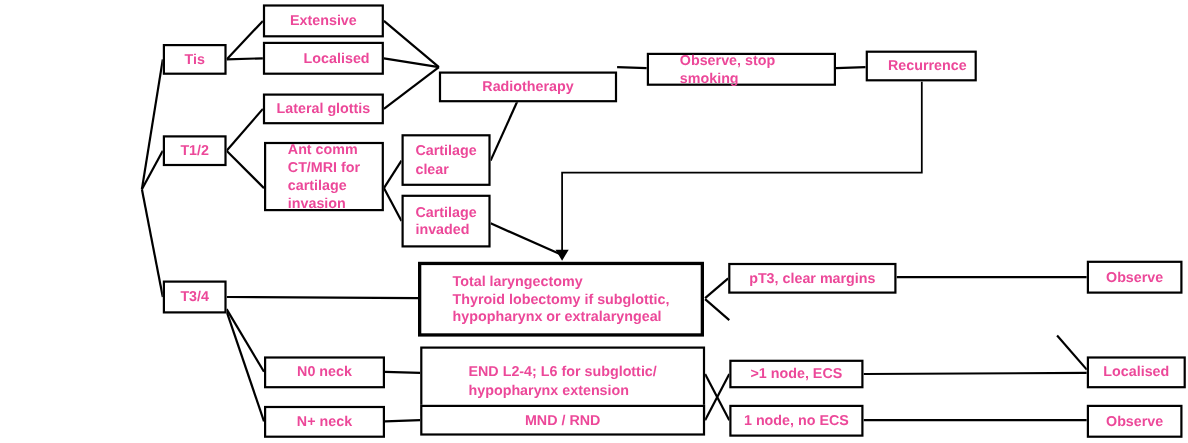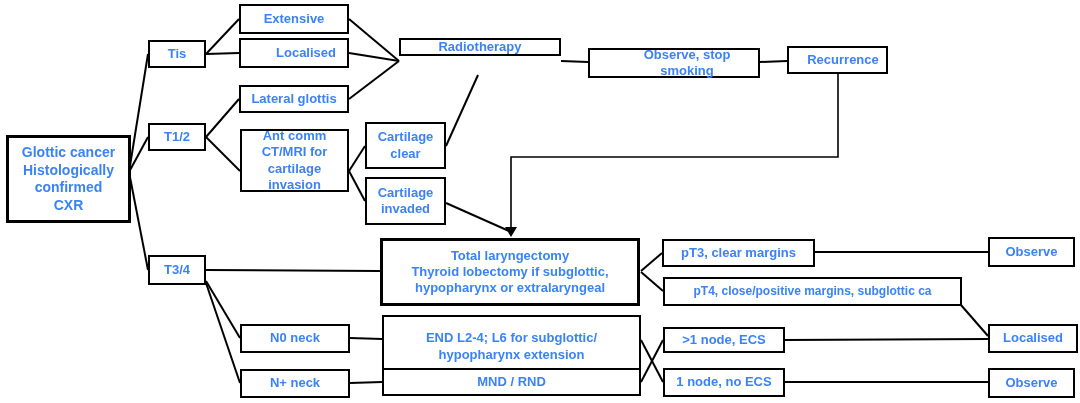--- a/index.html
+++ b/index.html
@@ -9,28 +9,27 @@
     background:#ffffff;
     font-family:"Liberation Sans", sans-serif;
     overflow:hidden;
   }
   #edges{position:absolute;left:0;top:0;width:1080px;height:403px;}
   .node{
     position:absolute;
     box-sizing:border-box;
     background:#ffffff;
     border:2.5px solid #000000;
-    color:#3b82f6;
+    color:#ec4899;
     font-weight:bold;
     font-size:13px;
     line-height:1.25;
     display:flex;
     align-items:center;
     justify-content:center;
-    text-align:center;
     white-space:pre-line;
     padding:1px 2px;
   }
   .node.big{font-size:14px;}
   .node.tight{font-size:12px;}
 </style>
 </head>
 <body>
 
 <div id="canvas">
@@ -79,24 +78,20 @@
       <line x1="641" y1="340" x2="663" y2="382"></line>
       <line x1="641" y1="382" x2="663" y2="340"></line>
 
       <line x1="785" y1="340" x2="988" y2="339"></line>
       <line x1="785" y1="382" x2="988" y2="382"></line>
     </g>
 
     <polygon fill="#000000" points="505,227 517,227 511,237"></polygon>
   </svg>
 
-  <div class="node big" style="left:6px;top:135px;width:125px;height:88px;border-width:3px;">Glottic cancer
-Histologically
-confirmed
-CXR</div>
 
   <div class="node" style="left:148px;top:40px;width:58px;height:28px;">Tis</div>
 
   <div class="node" style="left:239px;top:4px;width:110px;height:30px;">Extensive</div>
 
   <div class="node" style="left:239px;top:38px;width:110px;height:30px;padding-left:26px;">Localised</div>
 
   <div class="node" style="left:239px;top:85px;width:110px;height:28px;">Lateral glottis</div>
 
   <div class="node" style="left:148px;top:123px;width:58px;height:28px;">T1/2</div>
@@ -105,35 +100,34 @@
 CT/MRI for
 cartilage
 invasion</div>
 
   <div class="node" style="left:365px;top:122px;width:81px;height:47px;">Cartilage
 clear</div>
 
   <div class="node" style="left:365px;top:177px;width:81px;height:48px;">Cartilage
 invaded</div>
 
-  <div class="node" style="left:399px;top:38px;width:162px;height:18px;">Radiotherapy</div>
+  <div class="node" style="left:399px;top:65px;width:162px;height:28px;">Radiotherapy</div>
 
   <div class="node" style="left:588px;top:48px;width:172px;height:30px;padding-left:28px;">Observe, stop smoking</div>
 
   <div class="node" style="left:787px;top:46px;width:101px;height:28px;padding-left:13px;">Recurrence</div>
 
   <div class="node" style="left:148px;top:255px;width:58px;height:30px;">T3/4</div>
 
   <div class="node" style="left:380px;top:238px;width:260px;height:68px;border-width:3px;">Total laryngectomy
 Thyroid lobectomy if subglottic,
 hypopharynx or extralaryngeal</div>
 
   <div class="node" style="left:662px;top:239px;width:153px;height:28px;">pT3, clear margins</div>
 
-  <div class="node tight" style="left:663px;top:277px;width:299px;height:29px;">pT4, close/positive margins, subglottic ca</div>
 
   <div class="node" style="left:988px;top:237px;width:87px;height:30px;">Observe</div>
 
   <div class="node" style="left:240px;top:324px;width:110px;height:29px;">N0 neck</div>
 
   <div class="node" style="left:240px;top:369px;width:110px;height:29px;">N+ neck</div>
 
   <div class="node" style="left:382px;top:315px;width:259px;height:63px;">END L2-4; L6 for subglottic/
 hypopharynx extension</div>
 

